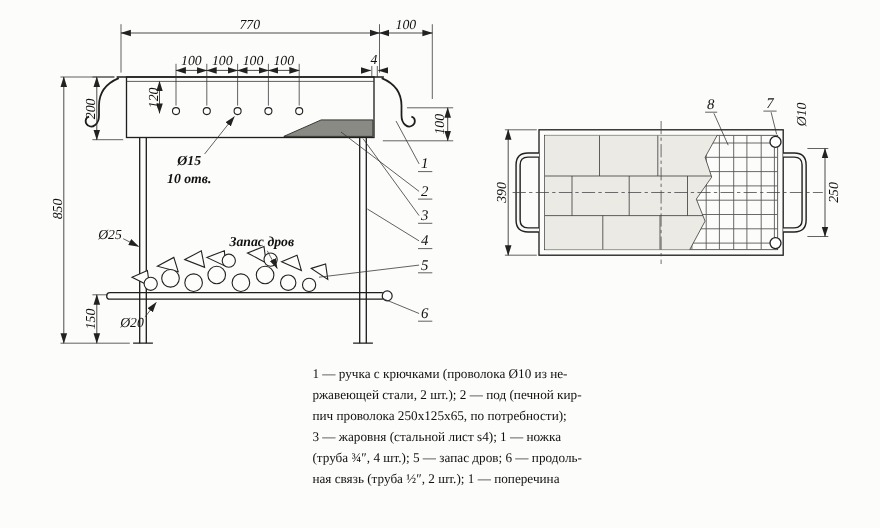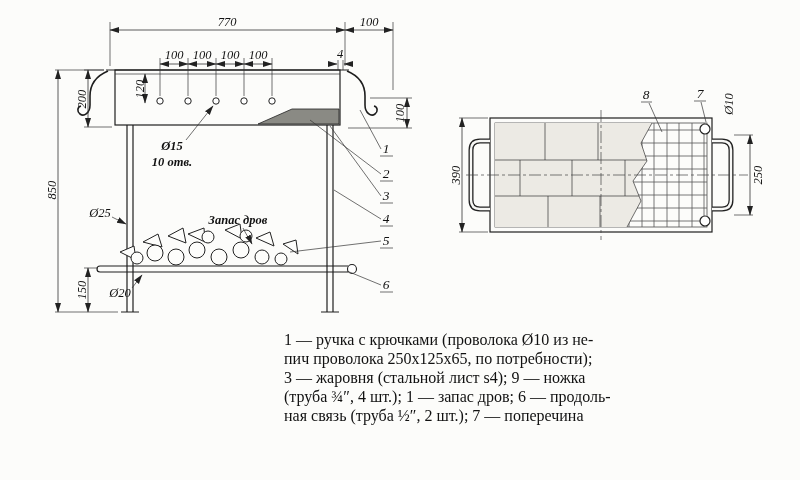--- a/index.html
+++ b/index.html
@@ -9,21 +9,21 @@
   svg text{font-family:"Liberation Serif",serif;fill:#111;}
   .dim{font-size:12.5px;font-style:italic;}
   .lab{font-size:12.5px;font-style:italic;}
   .co{font-size:13.5px;font-style:italic;}
   .thin{stroke:#333;stroke-width:.7;fill:none;}
   .med{stroke:#1e1e1e;stroke-width:1.2;fill:none;}
   .thick{stroke:#1e1e1e;stroke-width:1.6;fill:none;}
   .dimline{stroke:#333;stroke-width:.8;fill:none;}
   .cl{stroke:#444;stroke-width:.7;fill:none;stroke-dasharray:12 3 3 3;}
   .mesh{stroke:#555;stroke-width:.8;}
-  .legend{position:absolute;left:284px;top:331px;width:334px;font-size:16px;line-height:18.9px;}
+  .legend{position:absolute;left:284px;top:331px;width:334px;font-size:12px;line-height:18.9px;}
 </style>
 </head>
 <body>
 
 <div class="page">
 <svg width="800" height="480" viewBox="0 0 800 480">
   <defs>
     <marker id="ae" markerWidth="10" markerHeight="8" refX="9" refY="4" orient="auto-start-reverse" markerUnits="userSpaceOnUse">
       <path d="M0,1 L9.5,4 L0,7 z" fill="#222"></path>
     </marker>
@@ -227,18 +227,19 @@
       <path class="thin" d="M649,103 L662,132 M701,102 L706,122"></path>
       <path class="thin" d="M641,102 H652 M694,101 H706"></path>
       <text class="co" x="646" y="99" text-anchor="middle">8</text>
       <text class="co" x="700" y="98" text-anchor="middle">7</text>
     </g>
   </g>
 </svg>
 
 <div class="legend">
   <div>1 — ручка с крючками (проволока Ø10 из не-</div>
+  <div>ржавеющей стали, 2 шт.); 2 — под (печной кир-</div>
   <div>пич проволока 250х125х65, по потребности);</div>
-  <div>3 — жаровня (стальной лист s4); 9 — ножка</div>
-  <div>(труба ¾″, 4 шт.); 1 — запас дров; 6 — продоль-</div>
-  <div>ная связь (труба ½″, 2 шт.); 7 — поперечина</div>
+  <div>3 — жаровня (стальной лист s4); 1 — ножка</div>
+  <div>(труба ¾″, 4 шт.); 5 — запас дров; 6 — продоль-</div>
+  <div>ная связь (труба ½″, 2 шт.); 1 — поперечина</div>
 </div>
 </div>
 
 </body></html>

